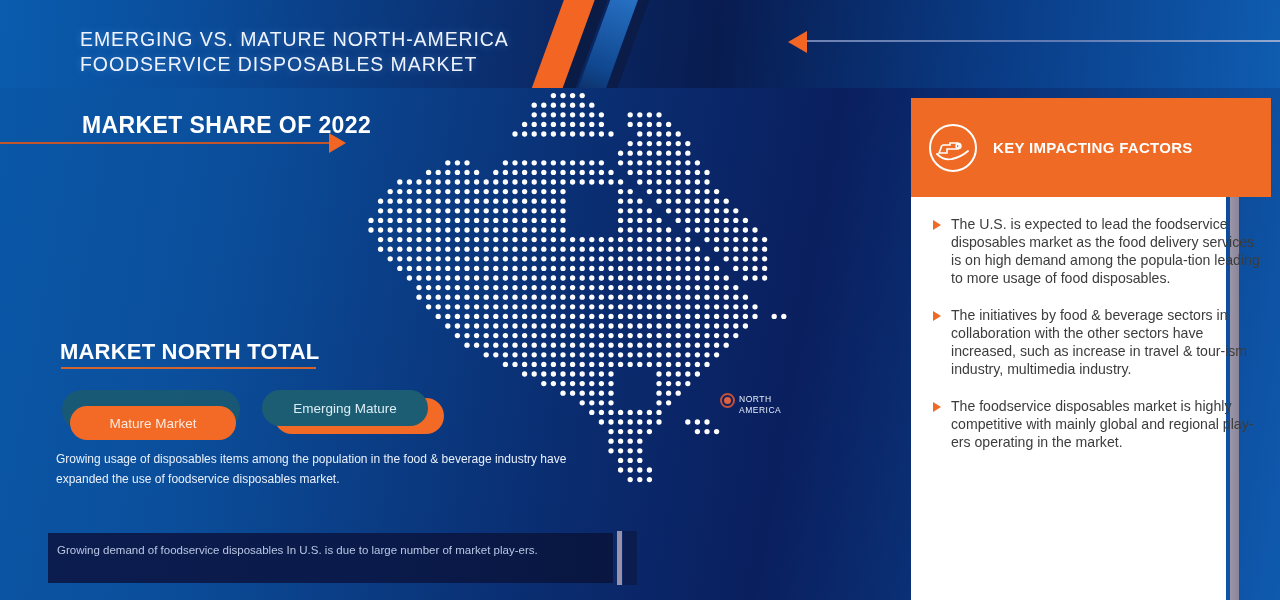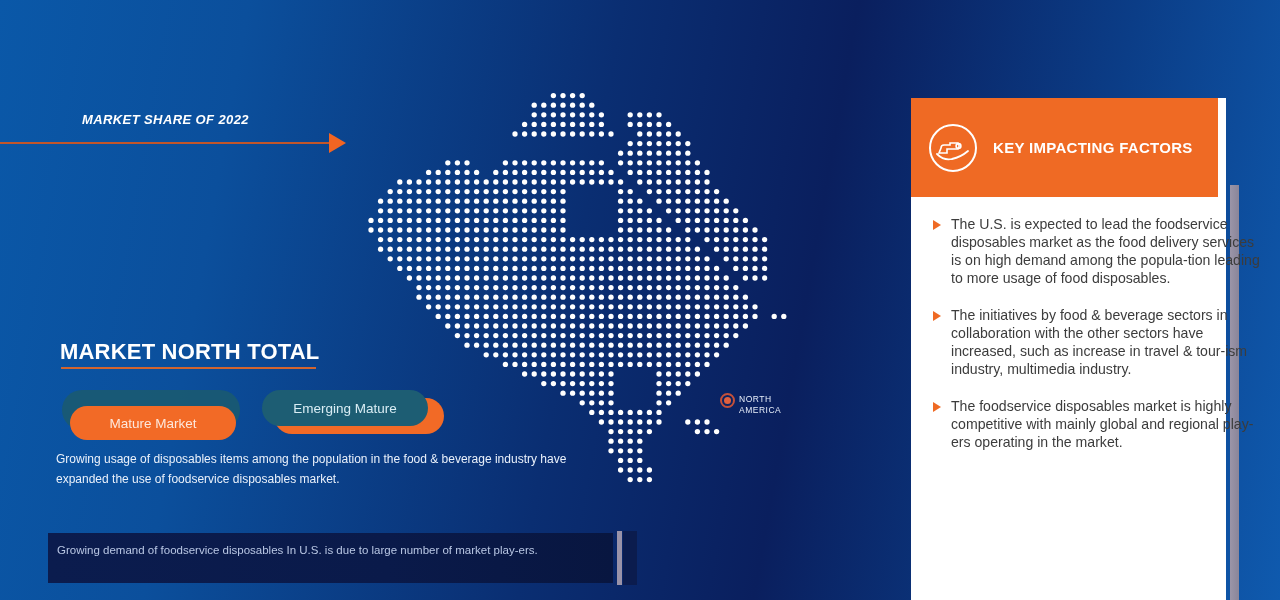--- a/index.html
+++ b/index.html
@@ -63,21 +63,21 @@
   }
   .ms-rule-head {
     position: absolute; left: 329px; top: 133px;
     width: 0; height: 0;
     border-top: 10px solid transparent;
     border-bottom: 10px solid transparent;
     border-left: 17px solid #f26522;
   }
   .ms-label {
     position: absolute; left: 82px; top: 112px;
-    color: #ffffff; font-size: 13px; font-weight: 700; letter-spacing: .4px; font-style: italic;
+    color: #ffffff; font-size: 23px; font-weight: 700; letter-spacing: .4px;
   }
 
   
   .mst-label {
     position: absolute; left: 60px; top: 339px;
     color: #ffffff; font-size: 22px; font-weight: 700; letter-spacing: .2px;
   }
   .mst-rule {
     position: absolute; left: 61px; top: 367px; width: 255px; height: 2px;
     background: #d2652f;
@@ -152,21 +152,21 @@
   
   .rp-shadow {
     position: absolute; left: 1230px; top: 185px; width: 9px; height: 415px;
     background: linear-gradient(90deg, #9b95a8 0%, #8a8599 100%);
   }
   .rp-card {
     position: absolute; left: 911px; top: 98px; width: 315px; height: 502px;
     background: #ffffff;
   }
   .rp-header {
-    position: absolute; left: 911px; top: 98px; width: 307px; height: 99px;
+    position: absolute; left: 911px; top: 98px; width: 360px; height: 99px;
     background: #ef6a24;
     display: flex; align-items: center; padding-left: 18px;
   }
   .rp-icon {
     width: 48px; height: 48px; border-radius: 50%;
     border: 2px solid #ffffff; flex: 0 0 auto;
     display: flex; align-items: center; justify-content: center;
   }
   .rp-title {
     color: #ffffff; font-size: 15px; font-weight: 700; letter-spacing: .3px;
@@ -183,20 +183,30 @@
   .rp-bullet svg { display: block; }
   .rp-text {
     color: #3c3c3c; font-size: 14.1px; line-height: 18px;
   }
 </style>
 </head>
 <body>
 
 <div id="stage">
 
+  <div class="header-band">
+    <div class="header-title">EMERGING VS. MATURE NORTH-AMERICA
+FOODSERVICE DISPOSABLES MARKET</div>
+    <div class="stripe orange"></div>
+    <div class="stripe blue-dark"></div>
+    <div class="stripe blue-light"></div>
+    <div class="stripe blue-edge"></div>
+    <div class="hdr-arrow-line"></div>
+    <div class="hdr-arrow-head"></div>
+  </div>
 
   <div class="ms-rule"></div>
   <div class="ms-rule-head"></div>
   <div class="ms-label">MARKET SHARE OF 2022</div>
 
   <div id="map">
     <svg width="430" height="410" viewBox="0 0 430 410" aria-hidden="true">
         <circle cx="188.4" cy="7.6" r="2.65" fill="#ffffff"></circle>
         <circle cx="198.0" cy="7.6" r="2.65" fill="#ffffff"></circle>
         <circle cx="207.6" cy="7.6" r="2.65" fill="#ffffff"></circle>

